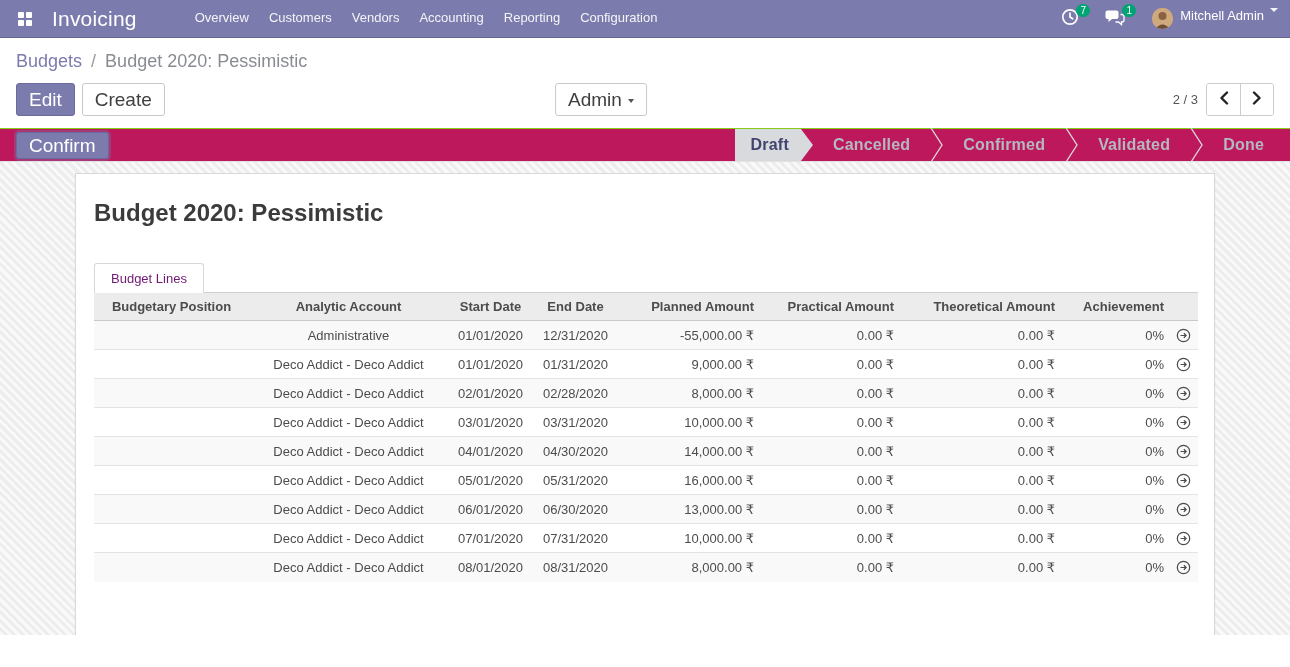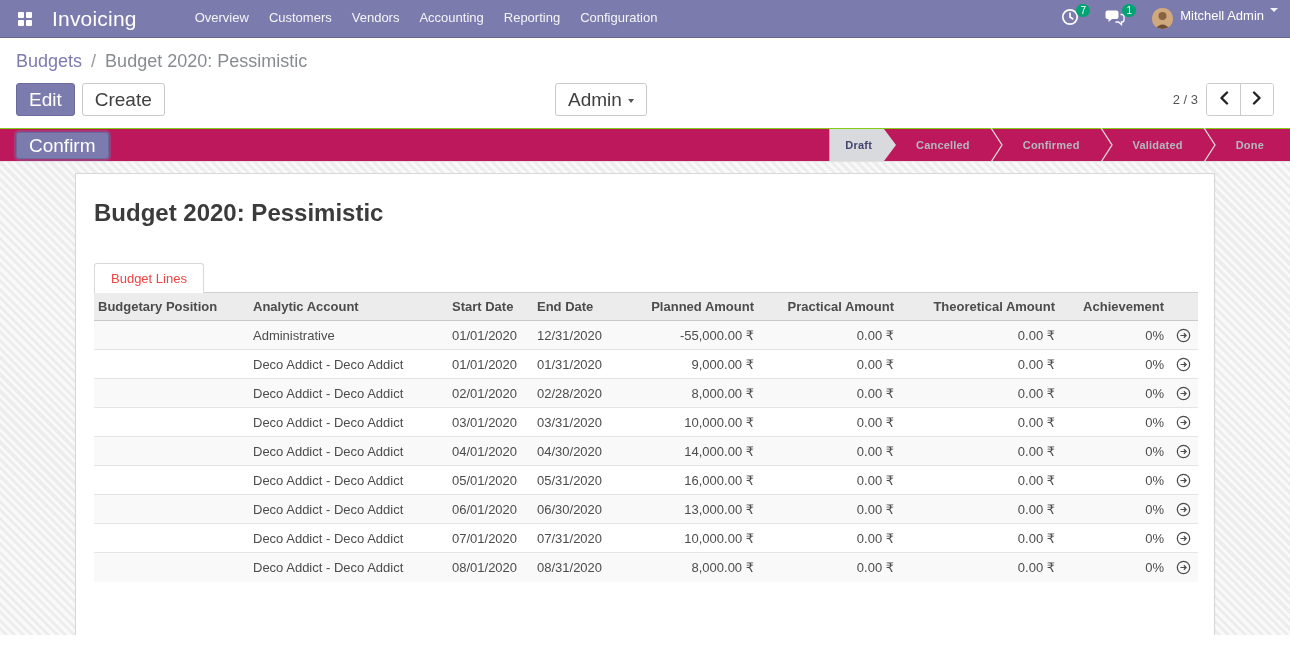--- a/index.html
+++ b/index.html
@@ -57,21 +57,21 @@
   .pager-btn + .pager-btn{border-left:1px solid #ccc;}
 
   
   .statusbar{
     height:34px;background:#be185d;border-top:1px solid #84cc16;border-bottom:1px solid #e2e2e2;
     display:flex;align-items:center;padding-left:16px;
   }
   .statusbar .btn.confirm{padding:3px 12px;box-shadow:0 0 0 2px rgba(124,123,173,.35);}
   .steps{margin-left:auto;display:flex;align-items:stretch;height:100%;padding-right:6px;}
   .step{
-    font-weight:bold;font-size:11px;color:#b4b9c0;display:flex;align-items:center;
+    font-weight:bold;font-size:16px;color:#b4b9c0;display:flex;align-items:center;
     padding:0 20px;letter-spacing:.2px;cursor:pointer;white-space:nowrap;
   }
   .step.active{
     color:#41456e;background:#d8dade;padding:0 24px 0 16px;
     clip-path:polygon(0 0,calc(100% - 12px) 0,100% 50%,calc(100% - 12px) 100%,0 100%);
   }
   .step-sep{display:flex;align-items:center;}
 
   
   .form-area{
@@ -87,34 +87,34 @@
   .field-grid{display:flex;margin-top:34px;}
   .field-col{width:50%;display:flex;}
   .field-label{width:150px;font-weight:bold;color:#444;padding-top:5px;}
   .field-value{border-left:1px solid #d9d9d9;padding:5px 0 16px 14px;min-width:200px;color:#4c4c4c;}
   .field-value.link{color:var(--accent);cursor:pointer;}
 
   
   .notebook{margin-top:36px;}
   .tab{
     display:inline-block;background:#fff;border:1px solid #d8d8d8;border-bottom:none;
-    border-radius:3px 3px 0 0;padding:7px 16px;color:#ef4444;position:relative;z-index:2;
+    border-radius:3px 3px 0 0;padding:7px 16px;color:#701a75;position:relative;z-index:2;
     margin-bottom:-1px;cursor:pointer;text-align:center;
   }
 
   
   table.lines{width:1104px;border-collapse:collapse;border-top:1px solid #d0d0d0;table-layout:fixed;}
   table.lines th{
     background:#ececec;font-weight:bold;color:#4c4c4c;height:28px;
     border-bottom:1px solid #c9c9c9;padding:0 4px;font-size:13px;cursor:pointer;
   }
   table.lines td{height:29px;padding:0 4px;font-size:13px;color:#4c4c4c;}
   table.lines tbody tr{border-top:1px solid #e4e4e4;cursor:pointer;background:#fff;}
   table.lines tbody tr.odd{background:#f9f9f9;}
-  .l{text-align:left;}
+  .l{text-align:center;}
   .r{text-align:right;}
   td.r,th.r{padding-right:6px;}
   .icon-cell{text-align:center;}
   .icon-cell svg{vertical-align:middle;}
 </style>
 </head>
 <body>
 
 <div class="navbar">
   <div class="apps-btn">

